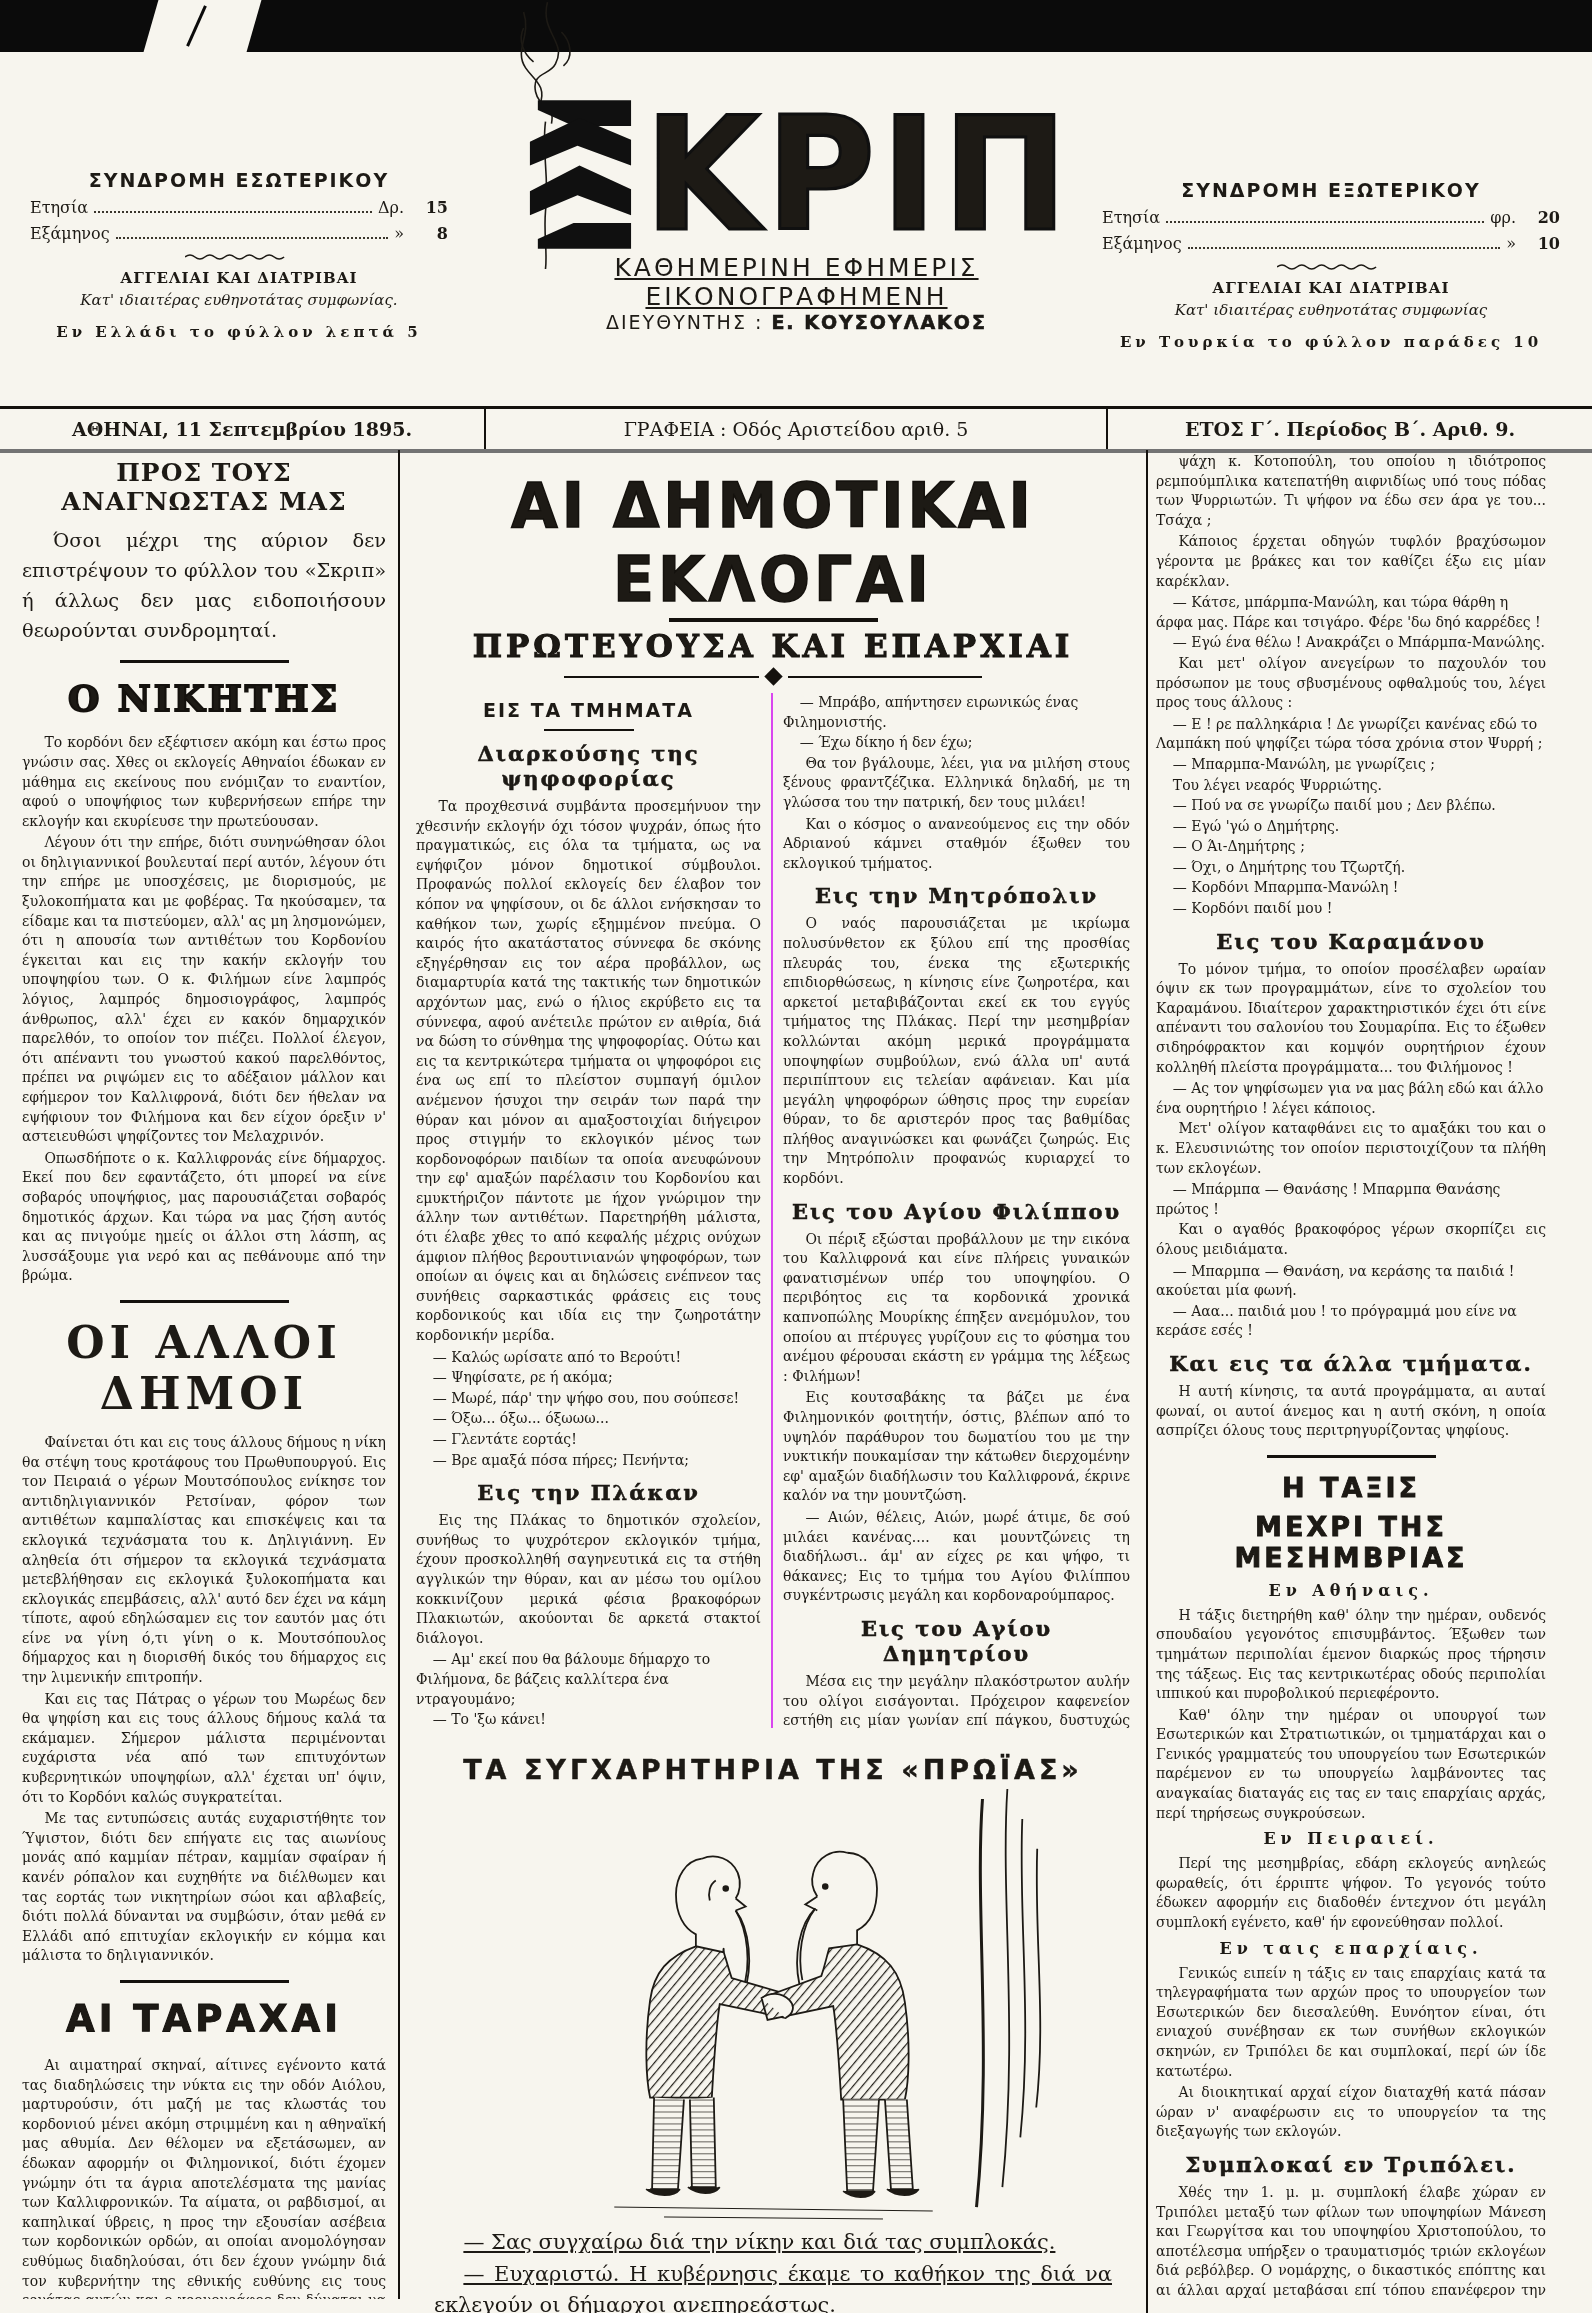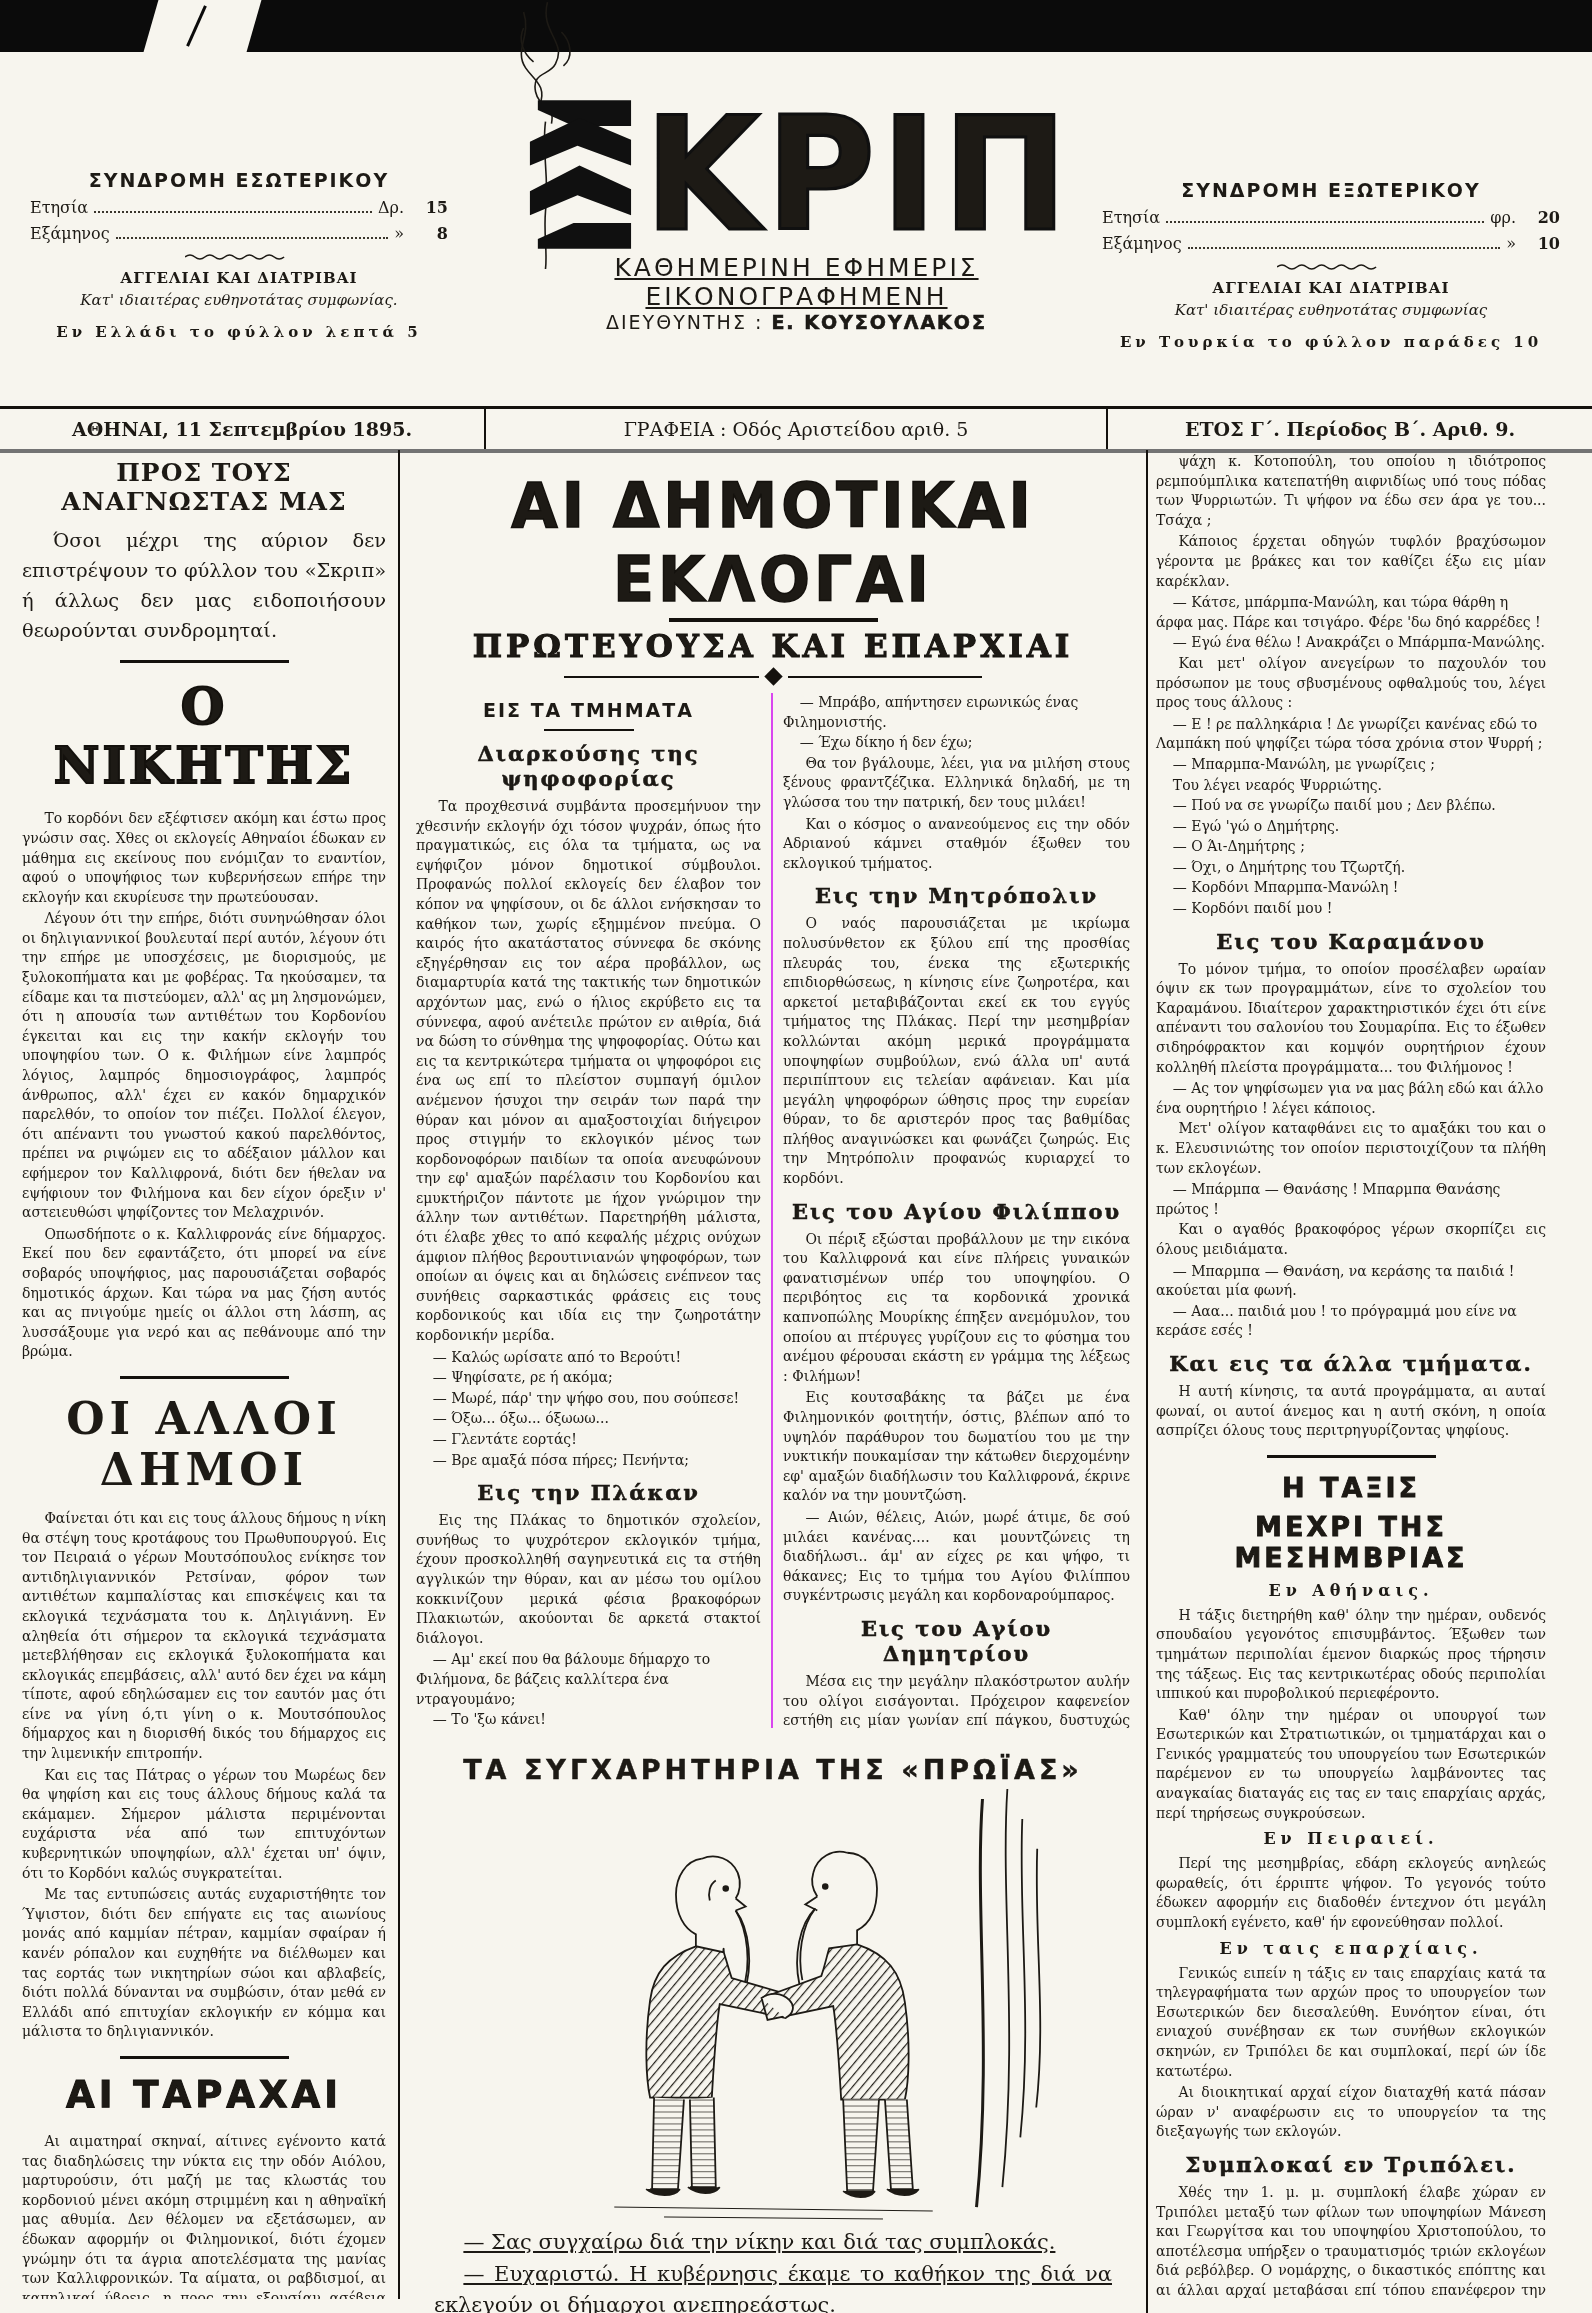--- a/index.html
+++ b/index.html
@@ -62,21 +62,21 @@
   .two-cols .tc{padding:0 10px;overflow:hidden;height:1035px;}
   .two-cols .tc:first-child{border-right:2px solid #d946ef;}
 
   
   .b-kicker{font-family:"DejaVu Serif",serif;font-weight:bold;font-size:25px;letter-spacing:1px;text-align:center;margin:6px 0 10px 0;}
   .b-lead{font-size:19.4px;line-height:1.55;text-align:justify;text-indent:1.6em;margin:0 0 10px 0;}
   .b-p{font-size:14px;line-height:1.4;text-align:justify;text-indent:1.6em;margin:0 0 2px 0;}
   .b-dlg{font-size:14px;line-height:1.4;text-align:left;text-indent:1.2em;margin:0 0 1px 0;}
   .b-rule{width:169px;height:3px;background:#14110d;margin:14px auto 14px auto;}
   .b-rule-sm{width:90px;height:2px;background:#14110d;margin:8px auto 8px auto;}
-  .b-head-black{font-family:"DejaVu Serif",serif;font-weight:bold;font-size:50px;letter-spacing:3px;text-align:center;margin:4px 0 14px 0;-webkit-text-stroke:2px #14110d;}
+  .b-head-black{font-family:"DejaVu Serif",serif;font-weight:bold;font-size:36px;letter-spacing:3px;text-align:center;margin:4px 0 14px 0;-webkit-text-stroke:2px #14110d;}
   .b-head-roman{font-family:"DejaVu Serif",serif;font-weight:bold;font-size:44px;letter-spacing:5px;text-align:center;margin:4px 0 14px 0;}
   .b-head-sans{font-family:"DejaVu Sans",sans-serif;font-weight:bold;font-size:37px;letter-spacing:4px;text-align:center;margin:6px 0 16px 0;-webkit-text-stroke:1px #14110d;}
   .b-head-sans2{font-family:"DejaVu Sans",sans-serif;font-weight:bold;font-size:27px;letter-spacing:3px;text-align:center;margin:0 0 8px 0;-webkit-text-stroke:0.8px #14110d;}
   .b-subhead-sans{font-family:"DejaVu Sans",sans-serif;font-weight:bold;font-size:19px;letter-spacing:2px;text-align:center;margin:6px 0 2px 0;}
   .b-subhead-fancy{font-family:"DejaVu Serif",serif;font-weight:bold;font-size:21px;letter-spacing:2px;text-align:center;margin:10px 0 6px 0;-webkit-text-stroke:0.5px #14110d;}
   .b-place{font-size:16px;font-weight:bold;letter-spacing:5px;text-align:center;margin:6px 0 6px 0;}
 
   
   .big-head{font-family:"DejaVu Sans",sans-serif;font-weight:bold;font-size:60px;letter-spacing:4px;text-align:center;margin:6px 0 0 0;transform:scaleY(1.05);-webkit-text-stroke:1.5px #14110d;}
   .big-underline{width:209px;height:4px;background:#14110d;margin:6px auto;}

